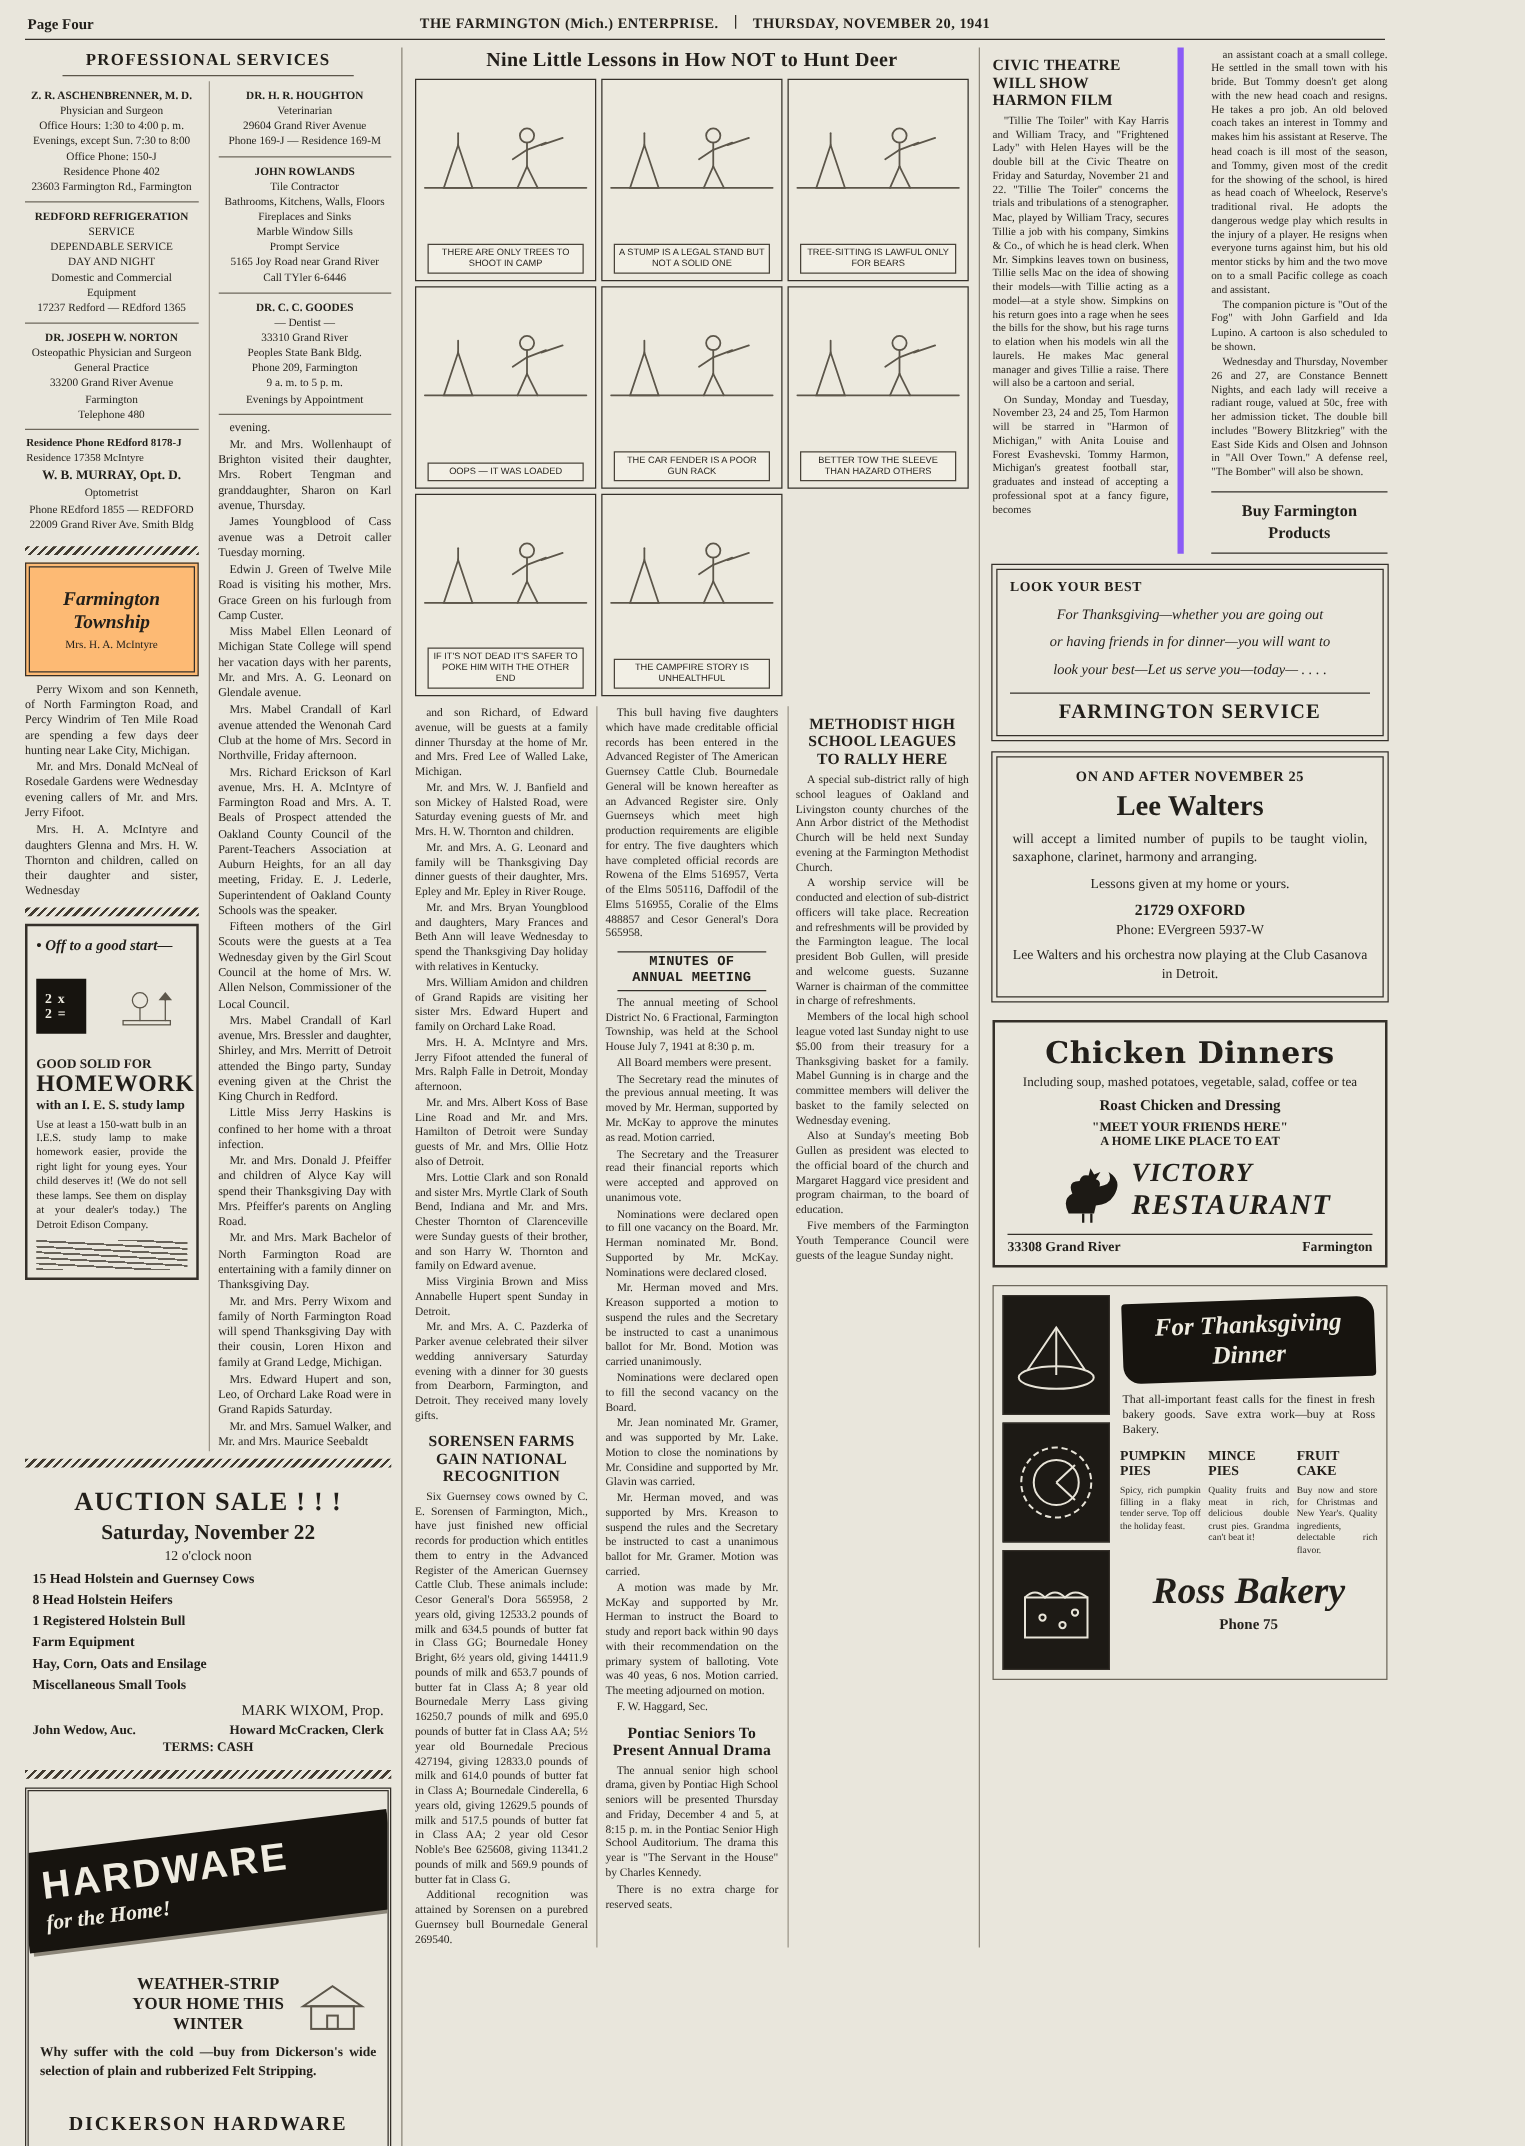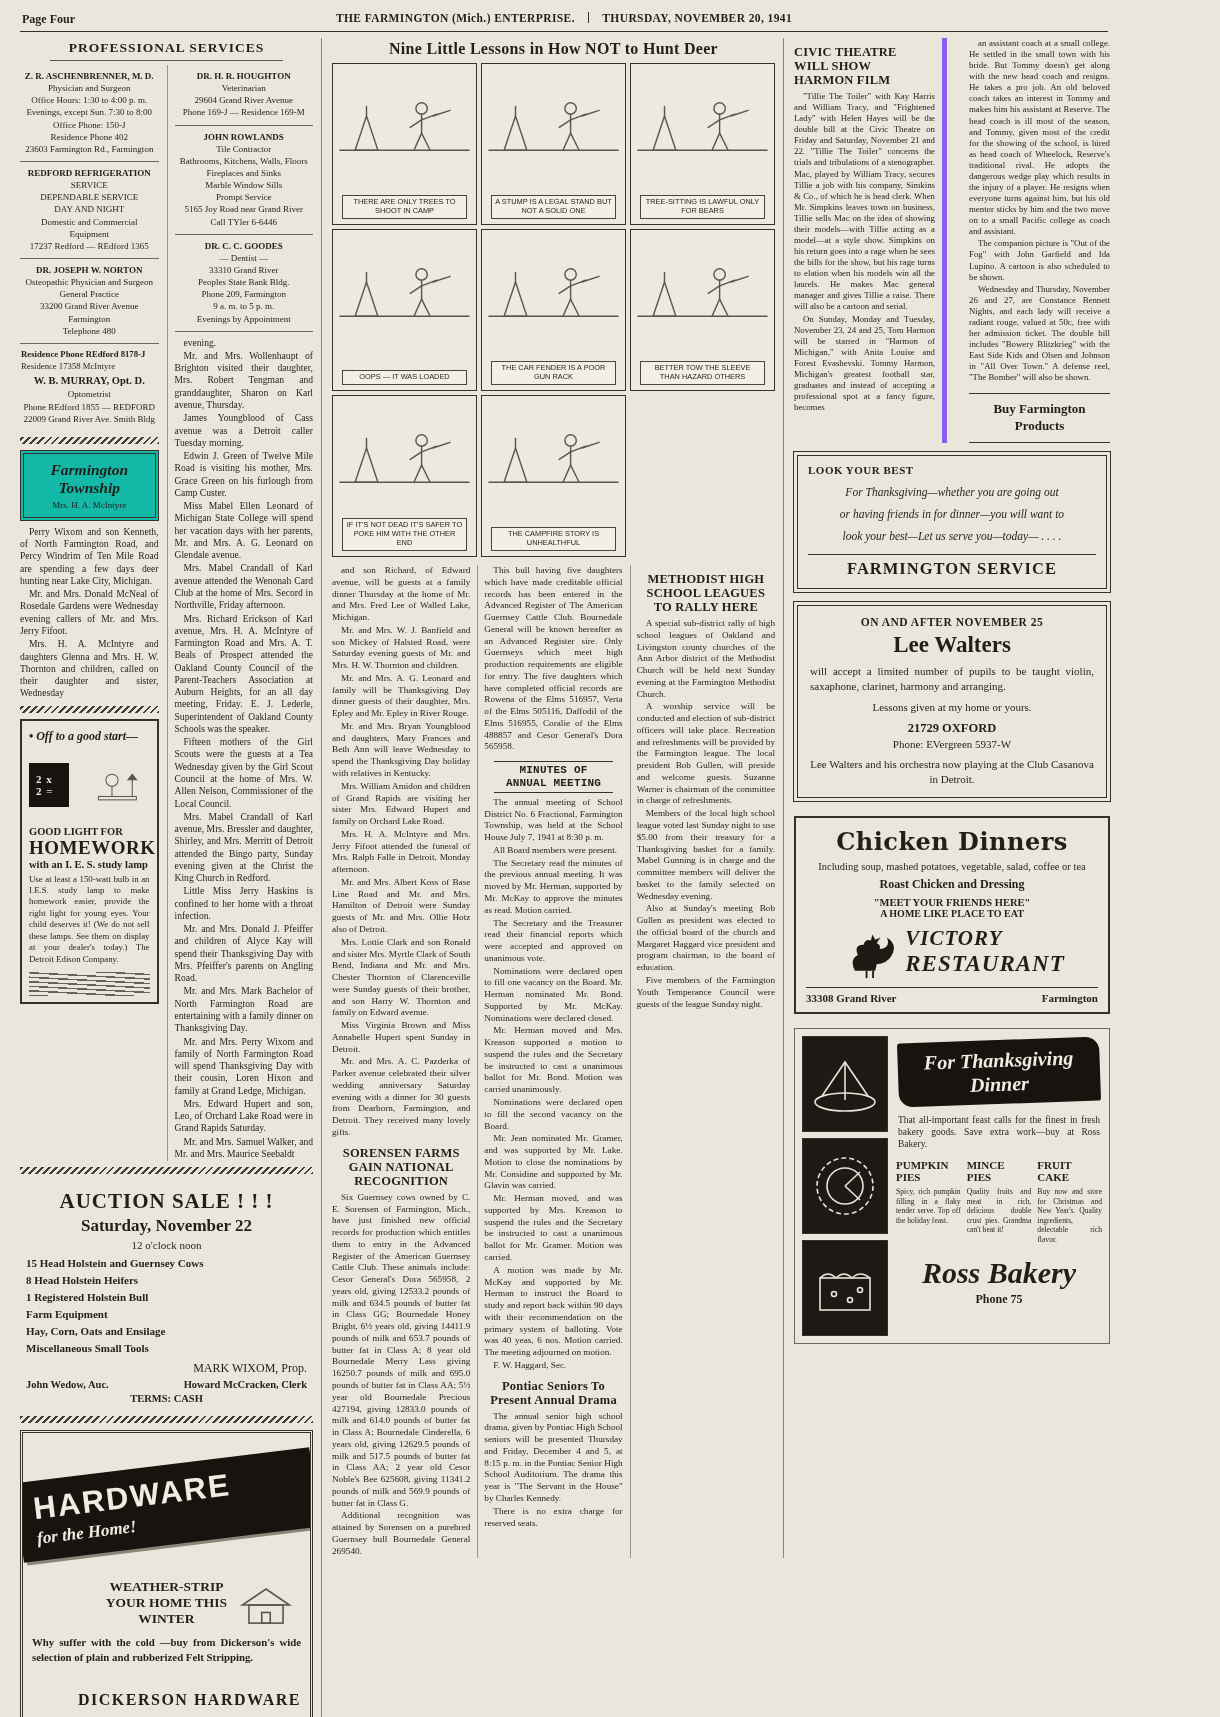--- a/index.html
+++ b/index.html
@@ -38,21 +38,21 @@
   .left-two-col { display:flex; gap:8px; }
   .left-sub { flex:1; min-width:0; }
   .left-sub + .left-sub { border-left:1px solid #9b9588; padding-left:7px; }
   .svc-entry { font-size:9px; line-height:1.35; text-align:center; border-bottom:1px solid #6e685c; padding:5px 1px 6px; }
   .svc-entry::first-line { font-weight:bold; }
   .murray { border-bottom:none; }
   .murray-pre { text-align:left; font-size:8.7px; }
   .murray-name { font-weight:bold; font-size:10.5px; margin-top:2px; }
 
   
-  .township-box { border:4px double #35302a; text-align:center; padding:7px 3px; margin:4px 0 5px; background:#14b8a6;font-family:Liberation Serif, serif; }
+  .township-box { border:4px double #35302a; text-align:center; padding:17px 3px; margin:4px 0 5px; background:#fdba74;font-family:Liberation Serif, serif; }
   .township-title { font-weight:bold; font-style:italic; font-size:15.5px; }
   .township-sub { font-size:9px; margin-top:3px; }
 
   
   .edison-ad { border:2px solid #35302a; padding:8px 7px 6px; margin-top:6px; }
   .edison-tagline { font-style:italic; font-weight:bold; font-size:12px; margin-bottom:6px; }
   .edison-illus { display:flex; align-items:center; gap:20px; margin-bottom:6px; }
   .edison-board { background:#17140f; color:#efece1; font-weight:bold; font-size:11px; padding:10px 7px; letter-spacing:1px; }
   .edison-sketch { width:90px; height:70px; }
   .edison-headline { font-weight:bold; font-size:10.5px; text-align:left; }
@@ -72,21 +72,21 @@
   .auction-terms { text-align:center; font-weight:bold; font-size:10.5px; margin-top:3px; }
 
   
   .hardware-ad { border:3px double #35302a; padding:10px 9px 10px; margin-top:7px; min-height:430px; overflow:hidden; position:relative; }
   .hw-banner { background:#17140f; color:#efece1; transform:rotate(-7deg); margin:22px -14px 26px; padding:10px 16px 12px; box-shadow:3px 3px 0 #8b8578; }
   .hw-word { font-weight:bold; font-size:31px; letter-spacing:2px; font-family:"Liberation Sans","DejaVu Sans",sans-serif; }
   .hw-script { font-style:italic; font-weight:bold; font-size:17px; margin-top:2px; }
   .hw-house { width:64px; height:44px; position:absolute; right:12px; top:150px; }
   .hw-headline { font-weight:bold; font-size:13.5px; text-align:center; line-height:1.2; margin:34px 0 8px; }
   .hw-body { font-size:10.8px; line-height:1.35; text-align:justify; font-weight:bold; }
-  .hw-store { font-weight:bold; font-size:16px; letter-spacing:1.5px; text-align:right; margin-top:26px; }
+  .hw-store { font-weight:bold; font-size:16px; letter-spacing:1.5px; text-align:center; margin-top:26px; }
 
   
   .comic-title { font-weight:bold; font-size:16px; text-align:center; margin:2px 0 5px; letter-spacing:.3px; }
   .comic-grid { display:grid; grid-template-columns:repeat(3,1fr); gap:4px; }
   .comic-panel { border:1.5px solid #35302a; height:162px; display:flex; flex-direction:column; justify-content:space-between; padding:5px;
     background:repeating-linear-gradient(45deg,rgba(40,35,28,.05) 0 2px,transparent 2px 6px),#ecead f; background-color:#ece9de; }
   .doodle { width:100%; height:96px; }
   .comic-caption { border:1px solid #4a443a; background:#f2efe5; font-size:7.4px; line-height:1.2; text-align:center; text-transform:uppercase; padding:2px 3px; margin:0 auto; width:94%; font-family:"Liberation Sans","DejaVu Sans",sans-serif; }
   .s  { fill:none; stroke:#5c564a; stroke-width:1.5; stroke-linecap:round; }
   .sf { fill:#5c564a; }
@@ -221,21 +221,21 @@
             <div class="edison-illus">
               <div class="edison-board">2 x 2 =</div>
               <svg class="edison-sketch" viewBox="0 0 90 70">
                 <circle cx="34" cy="28" r="9" class="s"></circle>
                 <line x1="34" y1="37" x2="34" y2="52" class="s"></line>
                 <rect x="14" y="52" width="56" height="5" class="s"></rect>
                 <line x1="64" y1="52" x2="64" y2="28" class="s"></line>
                 <path d="M56 28 L72 28 L64 18 Z" class="sf"></path>
               </svg>
             </div>
-            <div class="edison-headline">GOOD LIGHT FOR</div>
+            <div class="edison-headline">GOOD SOLID FOR</div>
             <div class="edison-headline-big">HOMEWORK</div>
             <div class="edison-headline-sub">with an I. E. S. study lamp</div>
             <p class="edison-body">Use at least a 150-watt bulb in an I.E.S. study lamp to make homework easier, provide the right light for young eyes. Your child deserves it! (We do not sell these lamps. See them on display at your dealer's today.) The Detroit Edison Company.</p>
             <div class="scribble"></div>
           </div>
         </div>
 
         <div class="left-sub">
           <div>
 

